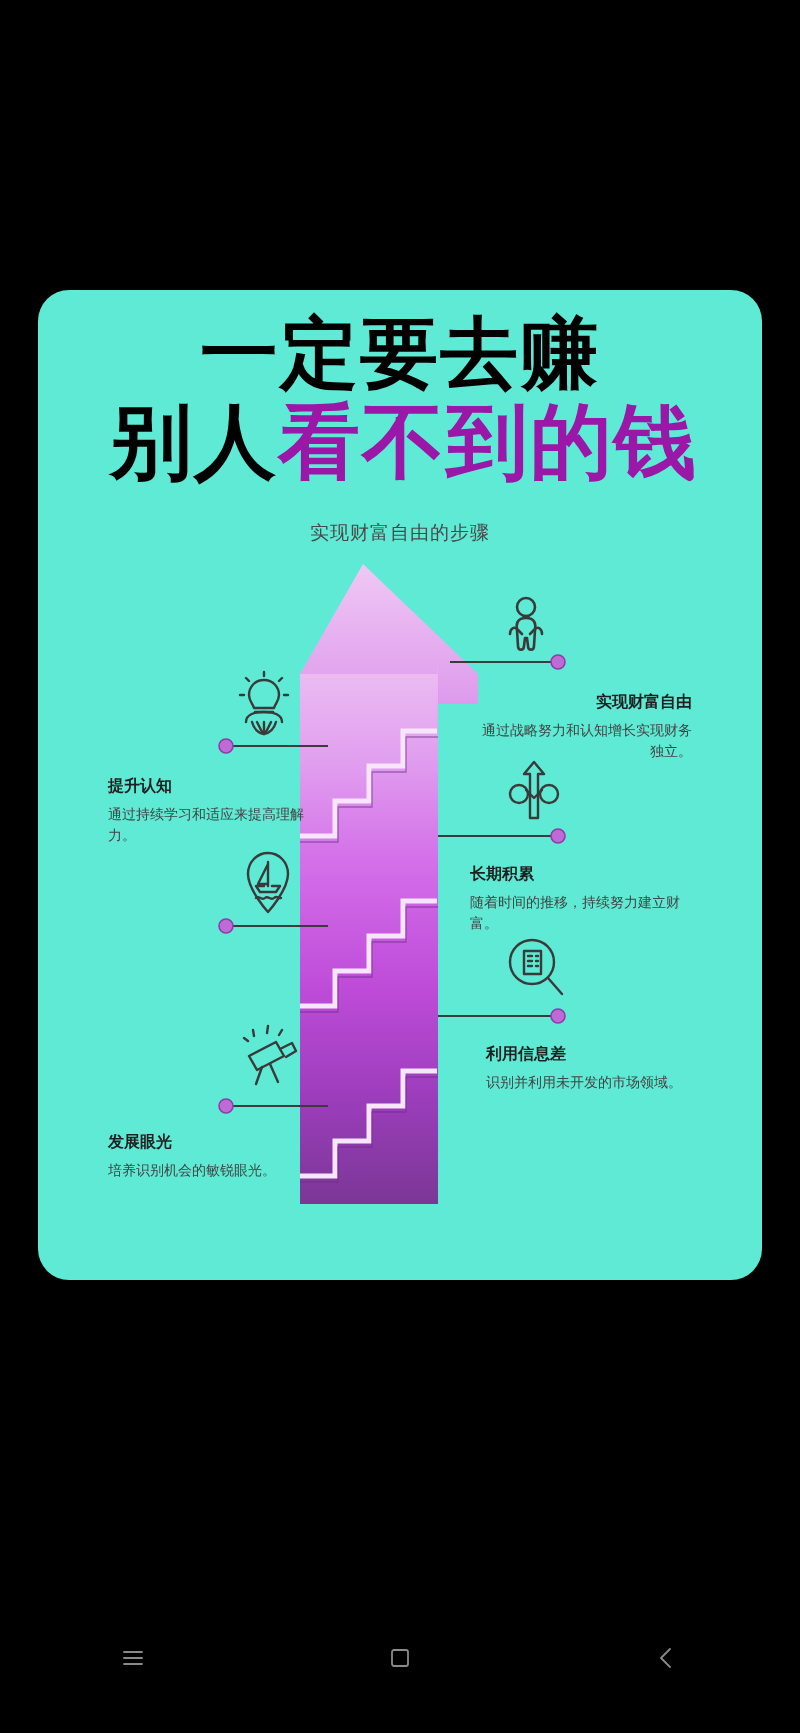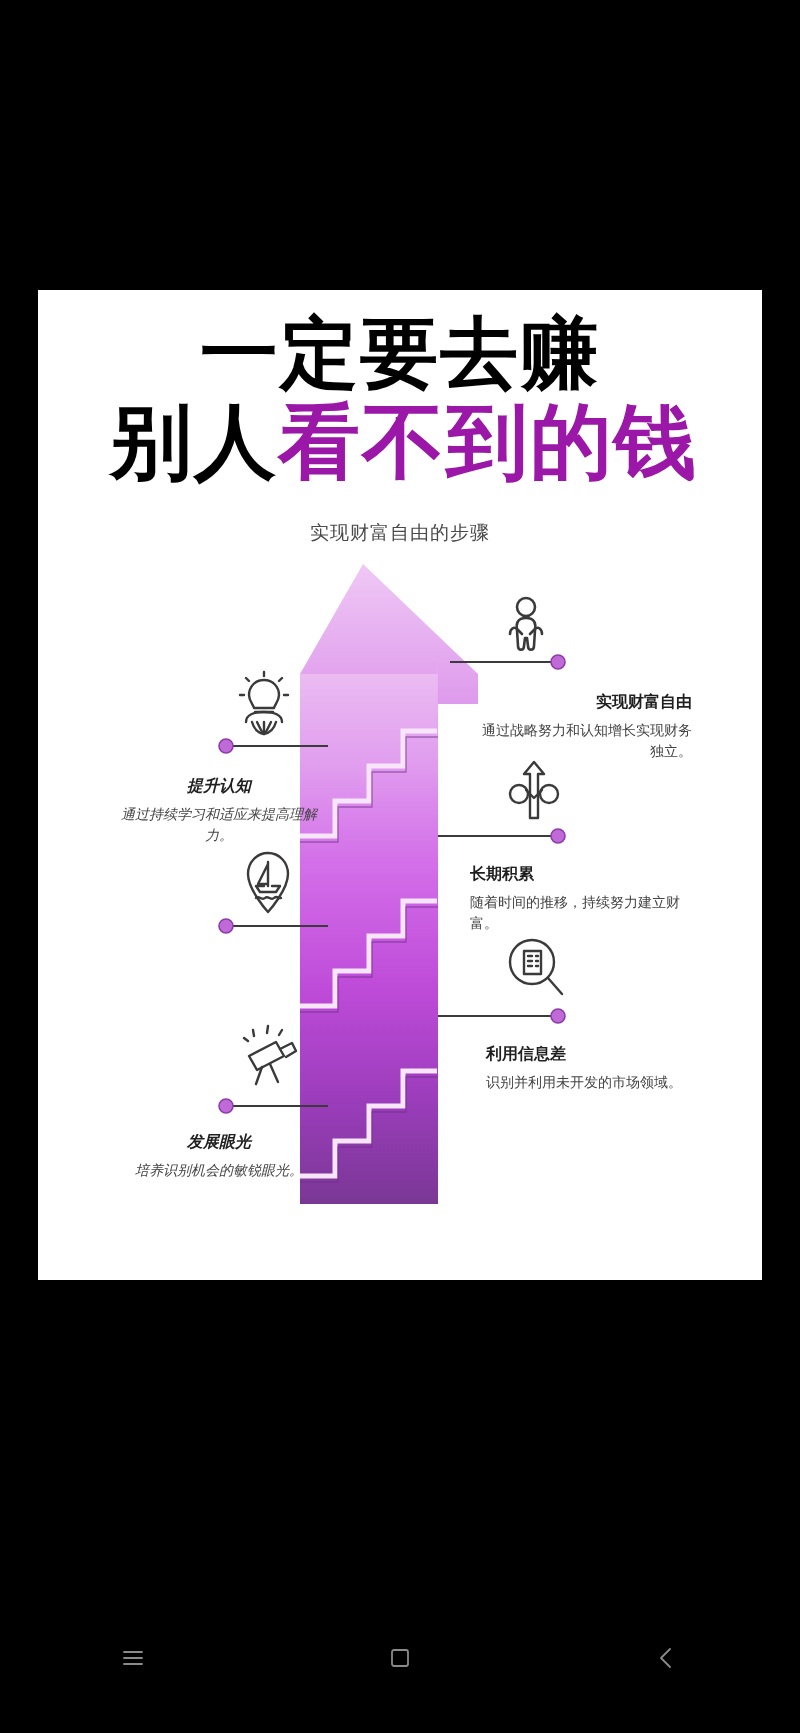--- a/index.html
+++ b/index.html
@@ -8,22 +8,23 @@
     width:800px; height:1733px;
     font-family:"Liberation Sans","DejaVu Sans",sans-serif;
     position:relative; overflow:hidden;
   }
   #phone { position:absolute; inset:0; background:#000; }
 
   
   .poster{
     position:absolute; left:38px; top:290px;
     width:724px; height:990px;
-    background:#ffffff;
+    background:#5eead4;
     overflow:hidden;
+    border-radius:31px;
   }
 
   
   .headline{
     text-align:center;
     padding-top:22px;
     line-height:1.06;
   }
   .hl-line{
     font-weight:bold;
@@ -56,21 +57,21 @@
   
   .step{ position:absolute; width:222px; }
   .step .s-title{
     font-size:16px; font-weight:bold; color:#1f1f1f;
     margin-bottom:7px; white-space:nowrap;
   }
   .step .s-desc{
     font-size:14px; color:#444; line-height:1.55;
   }
   .step.right{ text-align:left; }
-  .step.left { text-align:center;font-style:italic; }
+  .step.left { text-align:left; }
 
   
   #step-1{ left:432px; top:128px;text-align:right; }
   #step-2{ left:70px;  top:212px; }
   #step-3{ left:432px; top:300px; }
   #step-4{ left:70px;  top:390px; }
   #step-5{ left:448px; top:480px; }
   #step-6{ left:70px;  top:568px; }
 
   

